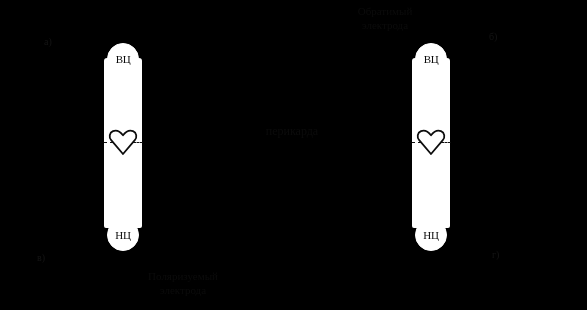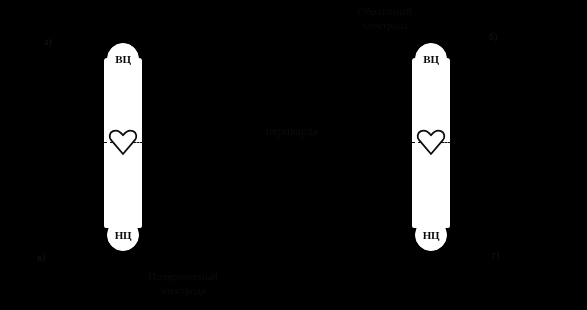--- a/index.html
+++ b/index.html
@@ -36,21 +36,21 @@
     width: 32px;
     height: 32px;
     border-radius: 50%;
     background: #ffffff;
     border: 1.5px solid #ffffff;
     box-sizing: border-box;
     display: flex;
     align-items: center;
     justify-content: center;
     font-size: 11px;
-    font-weight: bold;
+    font-weight: normal;
     color: #0a0a0a;
     letter-spacing: -0.3px;
     font-family: "Liberation Serif", "DejaVu Serif", serif;
   }
   .node.l-top { left: 107px; top: 43px; }
   .node.l-bot { left: 107px; top: 219px; }
   .node.r-top { left: 415px; top: 43px; }
   .node.r-bot { left: 415px; top: 219px; }
 
   

